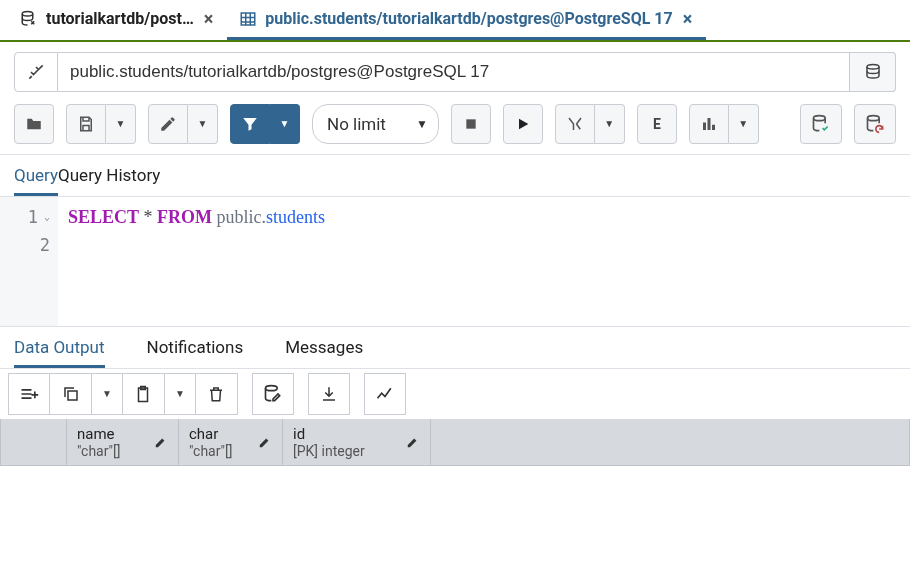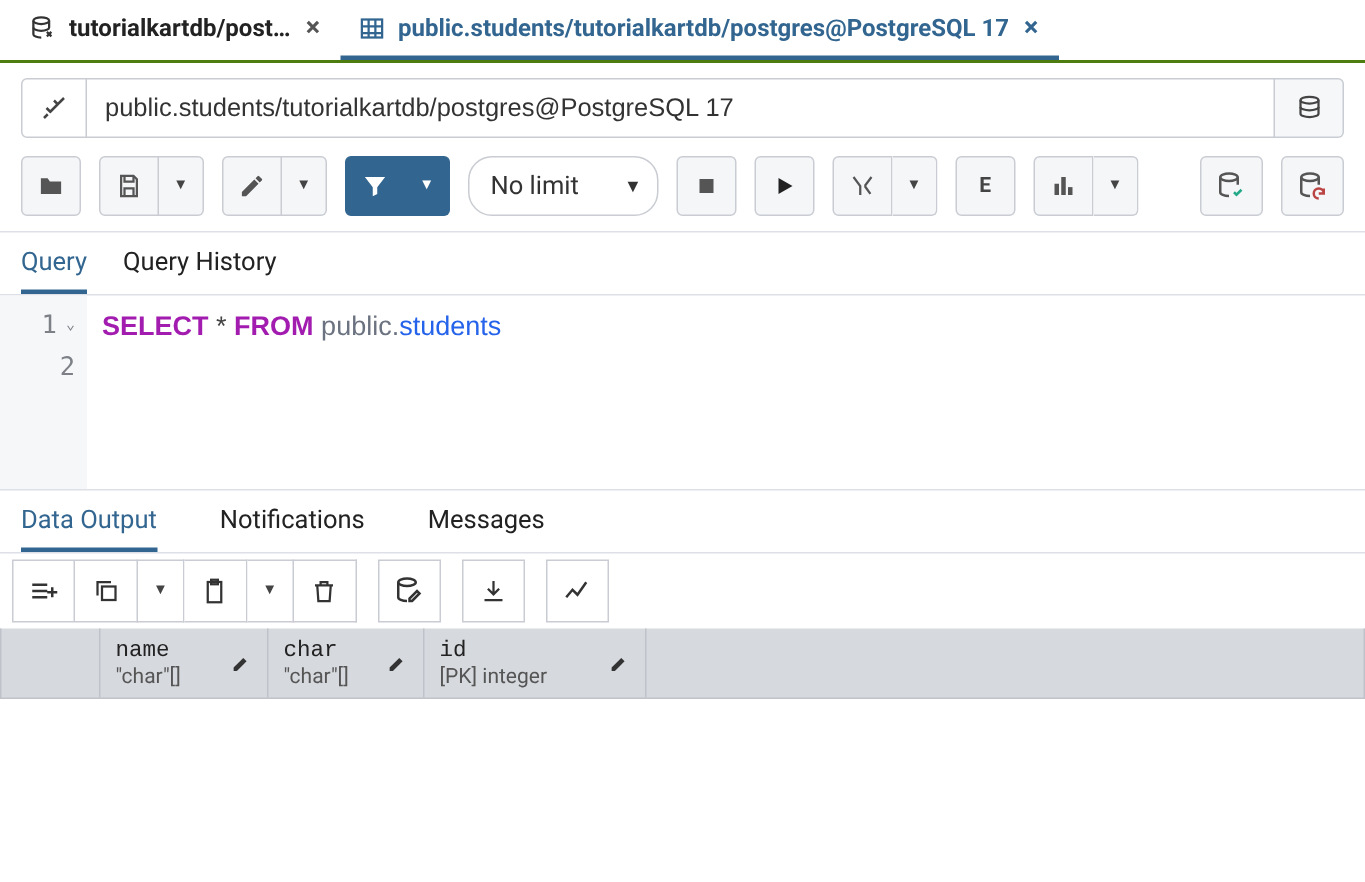--- a/index.html
+++ b/index.html
@@ -101,21 +101,21 @@
 .btn.primary { background:#326690; border-color:#326690; color:#fff; }
 .btn.caret { min-width: 30px; padding:0 6px; }
 .limit-select {
   display:flex; align-items:center;
   height:40px; border:1px solid #c9ccd2; border-radius:16px;
   padding: 0 10px 0 14px; background:#fff; gap:30px;
   font-size:17px; color:#333;
 }
 .limit-select .arrow { font-size:12px; }
 .query-tabs {
-  display:flex; align-items:center; gap: 24px;
+  display:flex; align-items:center; 
   padding: 10px 14px 0 14px;
 }
 .qtab {
   font-size:17px; color:#222; padding-bottom:8px;
   border-bottom: 3px solid transparent; cursor:pointer;
 }
 .qtab.active { color:#326690; border-bottom-color:#326690; }
 .editor-wrap { display:flex; height:130px; border-top:1px solid #dde0e6; }
 .gutter {
   width: 58px;
@@ -123,21 +123,21 @@
   color:#7d8187;
   font-family: Menlo, Consolas, monospace;
   font-size: 17px;
   padding: 6px 8px 6px 0;
   text-align:right;
   line-height: 28px;
 }
 .gutter .g-row { display:flex; justify-content:flex-end; align-items:center; gap:6px; }
 .editor {
   flex:1;
-  font-family: Liberation Sans, sans-serif;
+  font-family: Liberation Serif, serif;
   font-size: 18px;
   padding: 6px 10px;
   line-height: 28px;
 }
 .kw { color:#a21caf; font-weight:600; }
 .op { color:#444; }
 .ns { color:#6b7280; }
 .ident { color:#2563eb; }
 .result-tabs {
   display:flex; align-items:center; gap:42px;
@@ -156,21 +156,21 @@
 }
 .sm-btn:first-child { border-left:1px solid #c9ccd2; }
 .grid-head {
   display:flex; background:#d6d9de; border:1px solid #bfc3c9; border-top:none;
 }
 .gh-corner { width:66px; border-right:1px solid #bfc3c9; }
 .gh-cell {
   display:flex; align-items:center; justify-content:space-between;
   padding:6px 10px; border-right:1px solid #bfc3c9;
 }
-.gh-cell .col-name { font-size:15px; color:#222; line-height:18px;font-family:Liberation Mono, monospace; }
+.gh-cell .col-name { font-size:15px; color:#222; line-height:18px; }
 .gh-cell .col-type { font-size:14px; color:#555; }
 .gh-cell .edit-icon { color:#333; margin-left:10px; }
 .caret-down { font-size:10px; line-height:10px; }
 </style>
 </head>
 <body>
 
 <div class="tabs-bar">
   <div class="tab">
     <span class="icon-svg">

